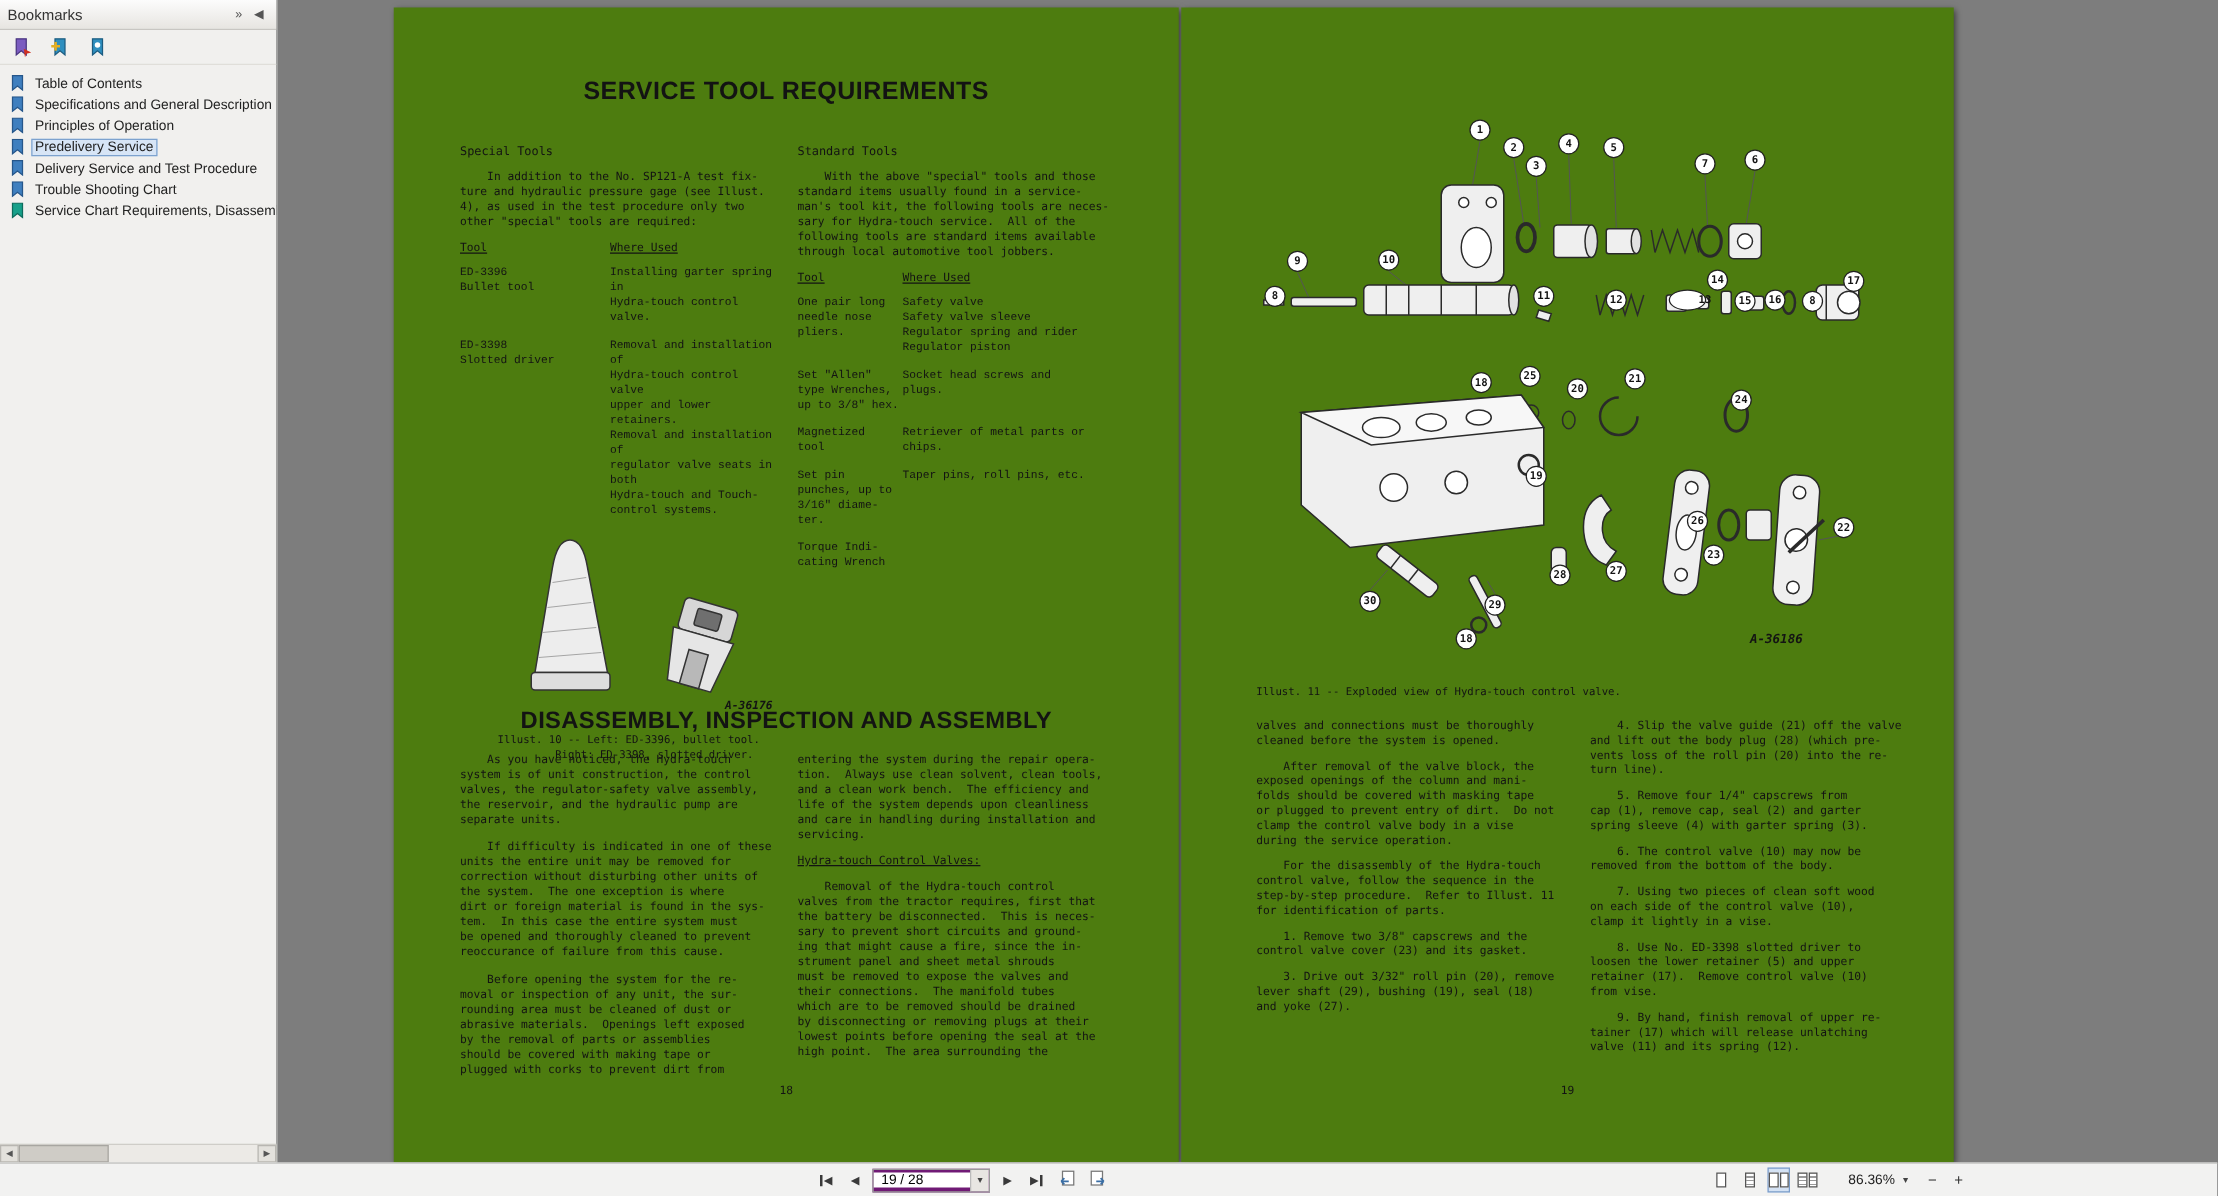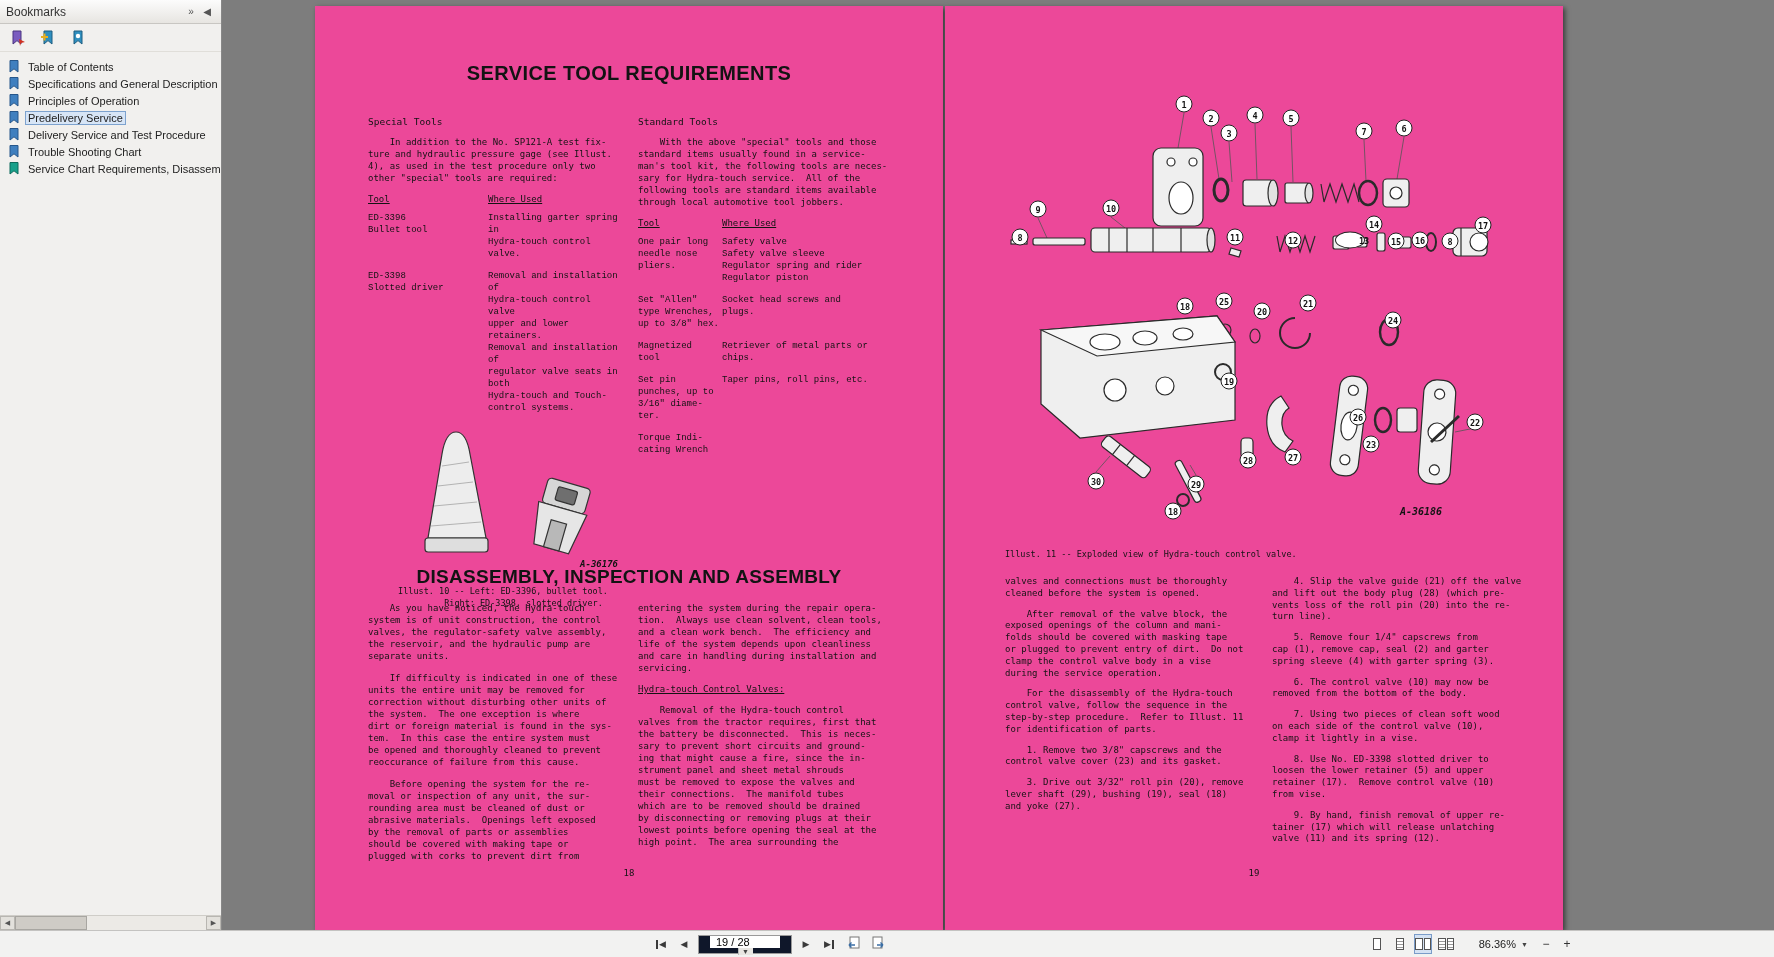--- a/index.html
+++ b/index.html
@@ -30,21 +30,21 @@
                 background:#eceae6; border-top:1px solid #cfcdc8; display:flex; }
   .scr-btn { width:15px; height:14px; background:#e3e1dc; border:1px solid #b8b6b1;
              font-size:7px; color:#555; display:flex; align-items:center; justify-content:center; }
   .scr-track { flex:1; position:relative; }
   .scr-thumb { position:absolute; left:0; top:0; width:72px; height:14px;
                background:#cfccc6; border:1px solid #a8a6a1; }
 
   
   #docarea { position:absolute; left:223px; top:0; width:1551px; height:930px;
              background:#7d7d7d; overflow:hidden; }
-  .page { position:absolute; background:#ec4899; box-shadow:2px 2px 5px rgba(0,0,0,.55);
+  .page { position:absolute; background:#4d7c0f; box-shadow:2px 2px 5px rgba(0,0,0,.55);
           color:#131313; }
   #page-18 { left:92px; top:6px; width:628px; height:924px; }
   #page-19 { left:722px; top:6px; width:618px; height:924px; }
 
   .mono, pre.p { font-family:"DejaVu Sans Mono", monospace; font-size:9px; line-height:12px; }
   pre.p { white-space:pre-wrap; margin-bottom:10px; }
   #page-19 pre.p { line-height:11.8px; margin-bottom:9px; }
 
   h1.doc-title { position:absolute; top:56px; left:0; width:100%; text-align:center;
                  font-size:20px; font-weight:bold; letter-spacing:.4px; }
@@ -93,22 +93,22 @@
   
   #statusbar { position:absolute; left:0; top:930px; width:1774px; height:27px;
                background:#f2f2f1; border-top:1px solid #c4c3c1; }
   .nav-cluster { position:absolute; left:652px; top:3px; display:flex; align-items:center; gap:5px; }
   .nav-btn { width:18px; height:20px; border:none; background:transparent; color:#3a3a3a;
              font-size:9px; display:flex; align-items:center; justify-content:center; }
   .nav-btn.first::before, .nav-btn.last::after { content:""; display:inline-block;
              width:2px; height:9px; background:#3a3a3a; }
   .nav-btn.first::before { margin-right:1px; }
   .nav-btn.last::after { margin-left:1px; }
-  .page-combo { display:flex; align-items:center; width:94px; height:19px; background:#0f172a;
-                border:1px solid #9a9a9a;flex-direction:column; }
+  .page-combo { display:flex; align-items:center; width:94px; height:19px; background:#701a75;
+                border:1px solid #9a9a9a; }
   .page-combo input { flex:1; width:70px; border:none; outline:none; font-size:11px;
                       padding-left:6px; font-family:"Liberation Sans", sans-serif; }
   .combo-caret { width:15px; height:17px; background:#e8e6e2; border-left:1px solid #bbb;
                  display:flex; align-items:center; justify-content:center; font-size:7px; color:#444; }
   .hist-cluster { position:absolute; left:845px; top:4px; display:flex; gap:6px; }
   .hist-btn { width:18px; height:18px; border:none; background:transparent; }
   .zoom-cluster { position:absolute; left:1368px; top:3px; display:flex; align-items:center; gap:5px; }
   .vm { width:18px; height:20px; display:flex; align-items:center; justify-content:center;
         gap:1px; border:1px solid transparent; background:transparent; }
   .vm.active { background:#d4e2f4; border:1px solid #7a9cc9; }

